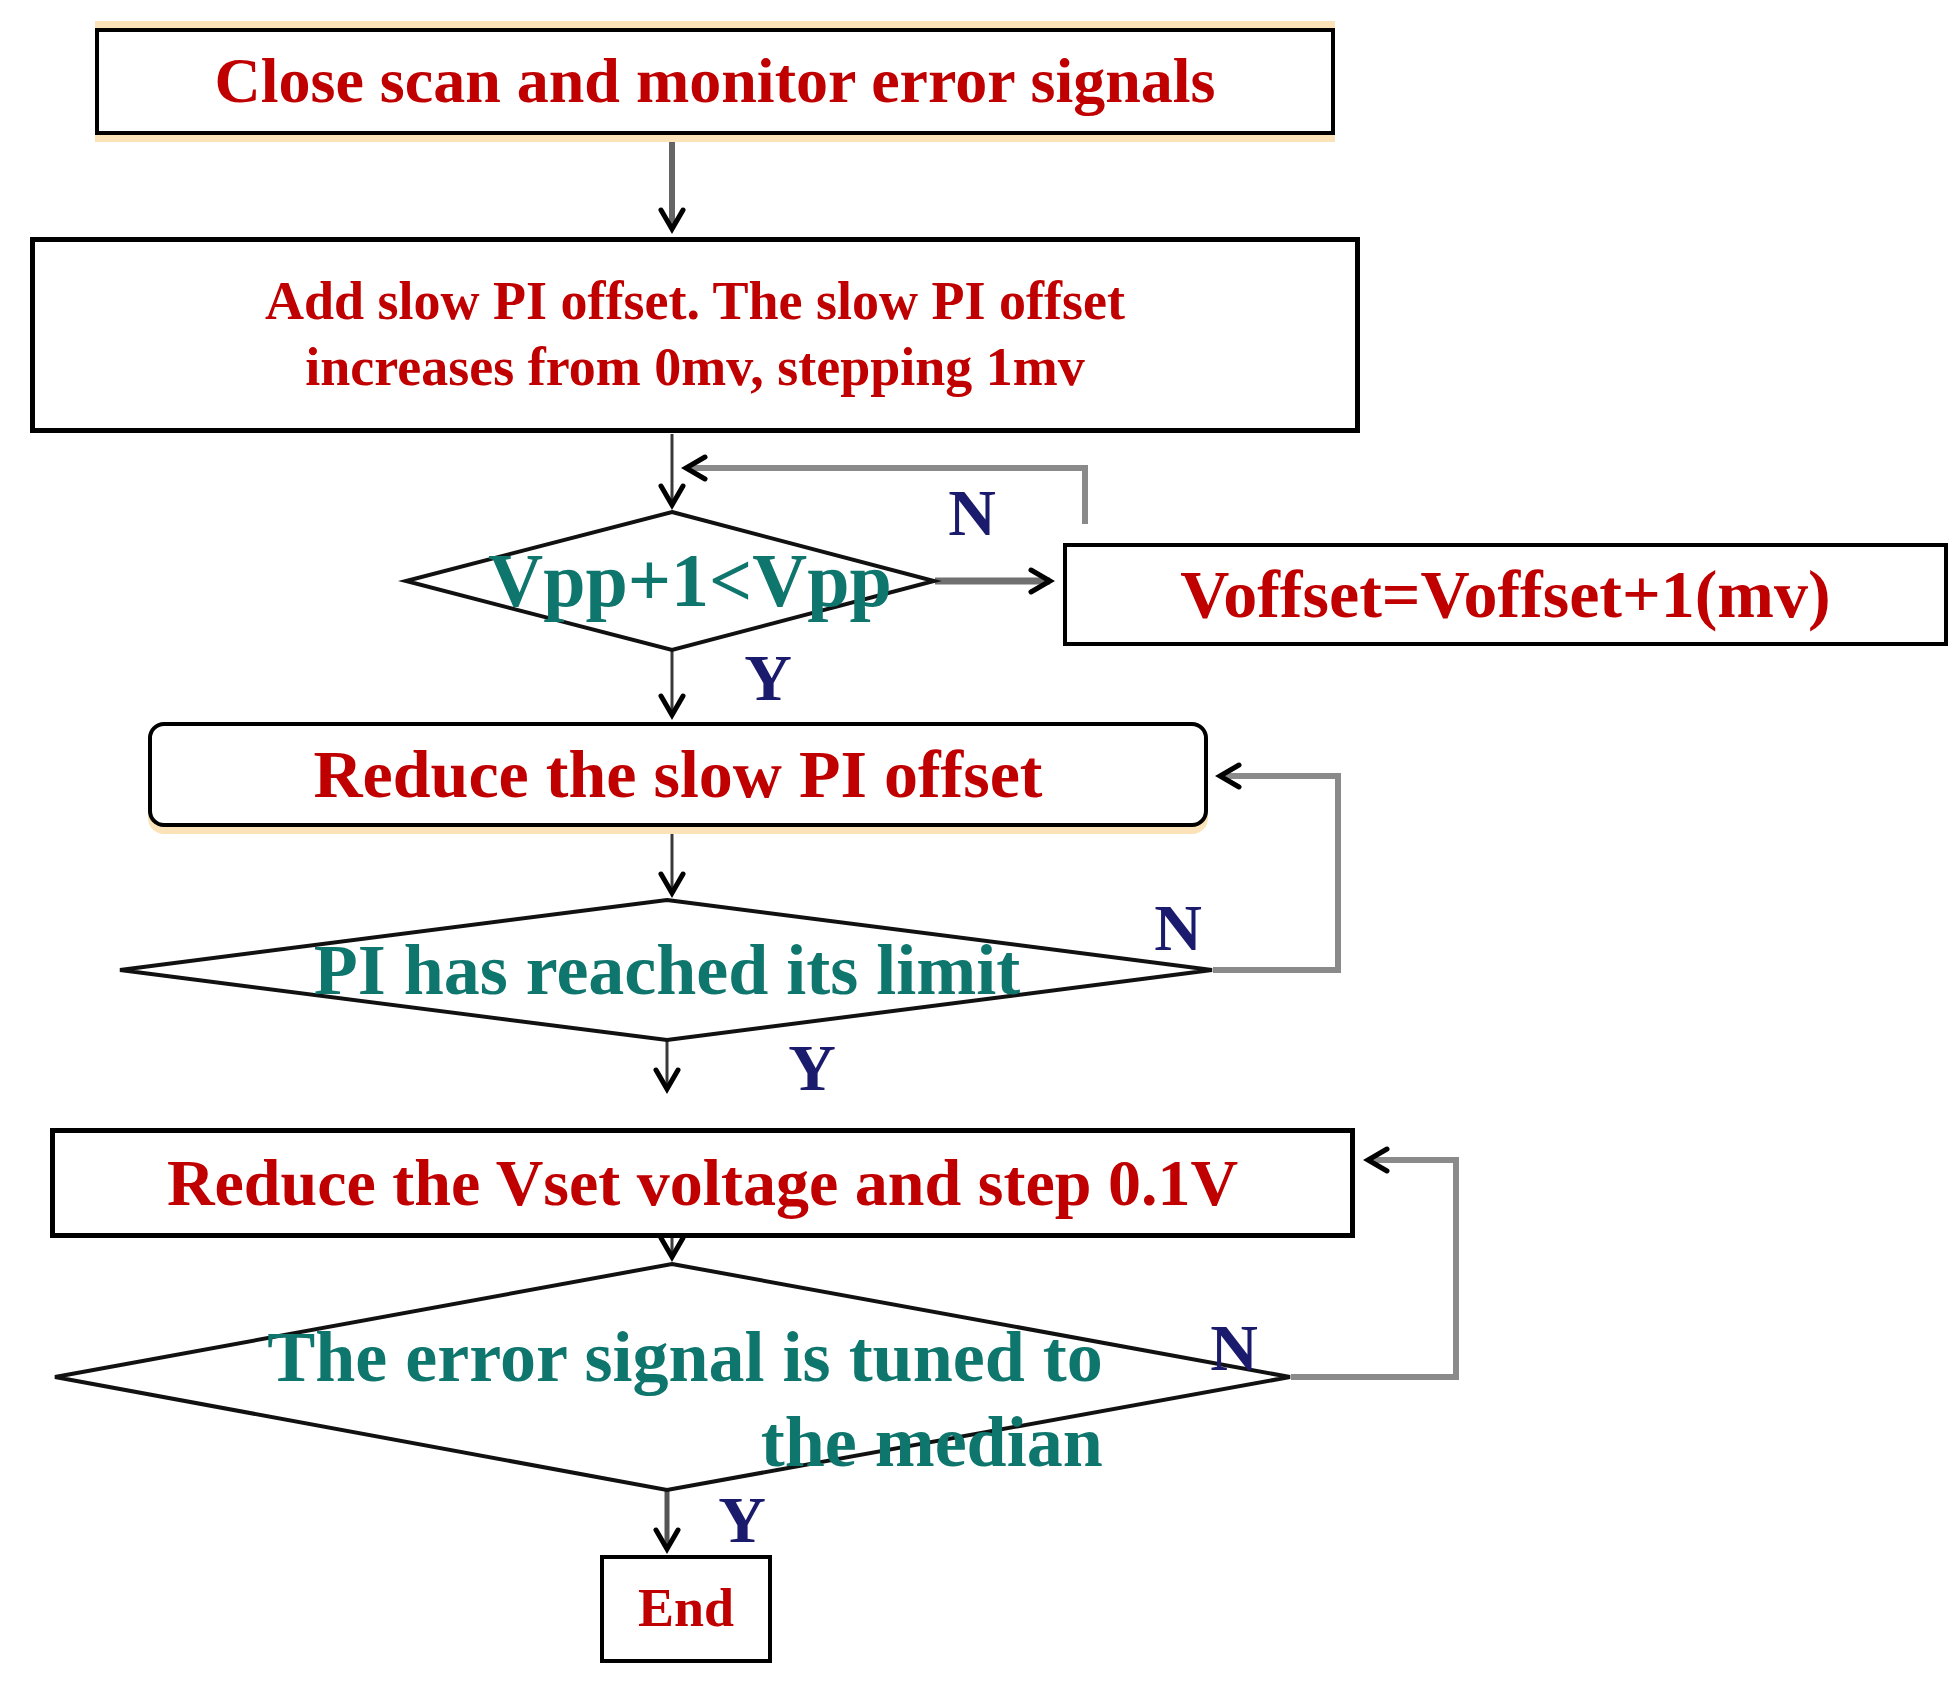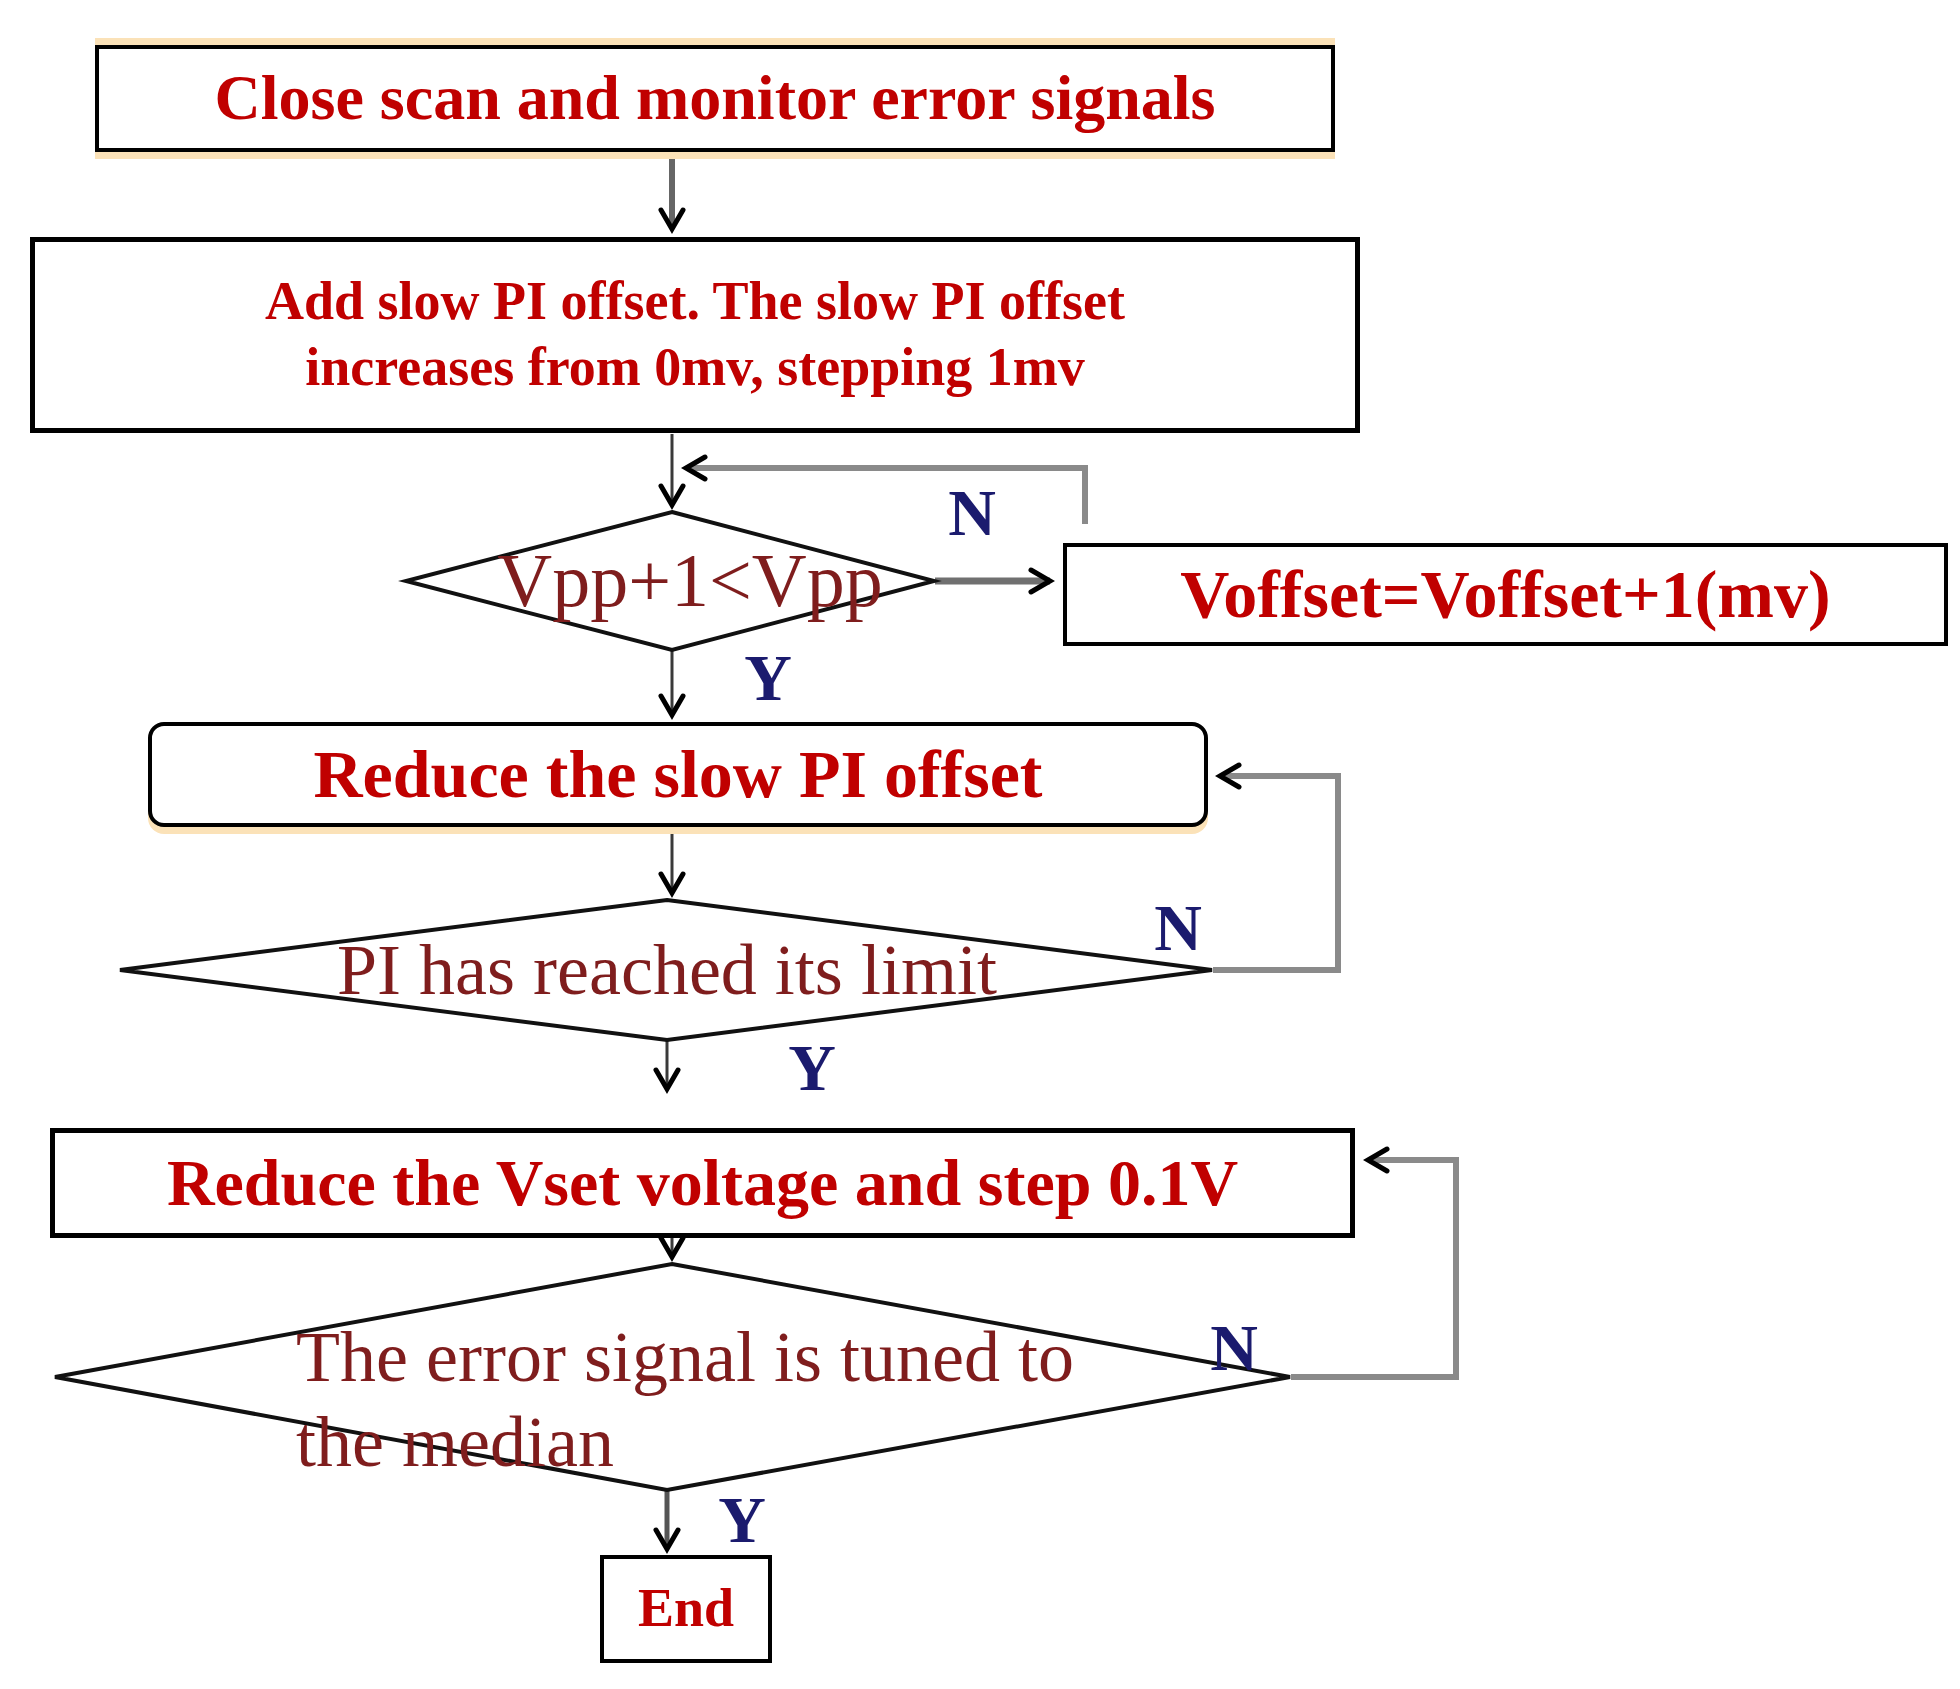--- a/index.html
+++ b/index.html
@@ -20,23 +20,23 @@
     font-weight:bold;
     text-align:center;
     line-height:1.22;
     white-space:pre-line;
     z-index:2;
     box-sizing:border-box;
   }
   .dtext{
     position:absolute;
     display:flex;align-items:center;justify-content:center;
-    color:#7f1d1d;
-    font-weight:normal;
-    text-align:left;
+    color:#0f766e;
+    font-weight:bold;
+    text-align:right;
     line-height:1.18;
     white-space:pre-line;
     z-index:3;
     pointer-events:none;
   }
   .elabel{
     position:absolute;
     width:90px;height:90px;
     display:flex;align-items:center;justify-content:center;
     color:#1b1b6e;
@@ -70,21 +70,21 @@
     <polyline points="672,828 672,893" fill="none" stroke="#3a3a3a" stroke-width="3" marker-end="url(#chev)"></polyline>
     <polyline points="667,1041 667,1089" fill="none" stroke="#3a3a3a" stroke-width="3" marker-end="url(#chev)"></polyline>
     <polyline points="672,1206 672,1257" fill="none" stroke="#3a3a3a" stroke-width="3" marker-end="url(#chev)"></polyline>
     <polyline points="667,1491 667,1549" fill="none" stroke="#555555" stroke-width="5" marker-end="url(#chev)"></polyline>
 
     <polygon points="672,512 934,581 672,650 406,581" fill="#ffffff" stroke="#111111" stroke-width="4"></polygon>
     <polygon points="667,900 1212,970 667,1040 120,970" fill="#ffffff" stroke="#111111" stroke-width="4"></polygon>
     <polygon points="672,1264 1290,1377 667,1490 55,1377" fill="#ffffff" stroke="#111111" stroke-width="4"></polygon>
   </svg>
 
-  <div class="node shadow-both" style="left:95px;top:28px;width:1240px;height:107px;font-size:64px;margin-top:17px;">Close scan and monitor error signals</div>
+  <div class="node shadow-both" style="left:95px;top:28px;width:1240px;height:107px;font-size:64px;">Close scan and monitor error signals</div>
 
   <div class="node" style="left:30px;top:237px;width:1330px;height:196px;font-size:54px;border-width:5px;">Add slow PI offset. The slow PI offset
 increases from 0mv, stepping 1mv</div>
 
   <div class="node" style="left:1063px;top:523px;width:885px;height:103px;font-size:68px;margin-top:20px;">Voffset=Voffset+1(mv)</div>
 
   <div class="node shadow-bottom" style="left:148px;top:722px;width:1060px;height:105px;font-size:68px;">Reduce the slow PI offset</div>
 
   <div class="node" style="left:50px;top:1095px;width:1305px;height:110px;font-size:66px;border-width:5px;margin-top:33px;">Reduce the Vset voltage and step 0.1V</div>
 

